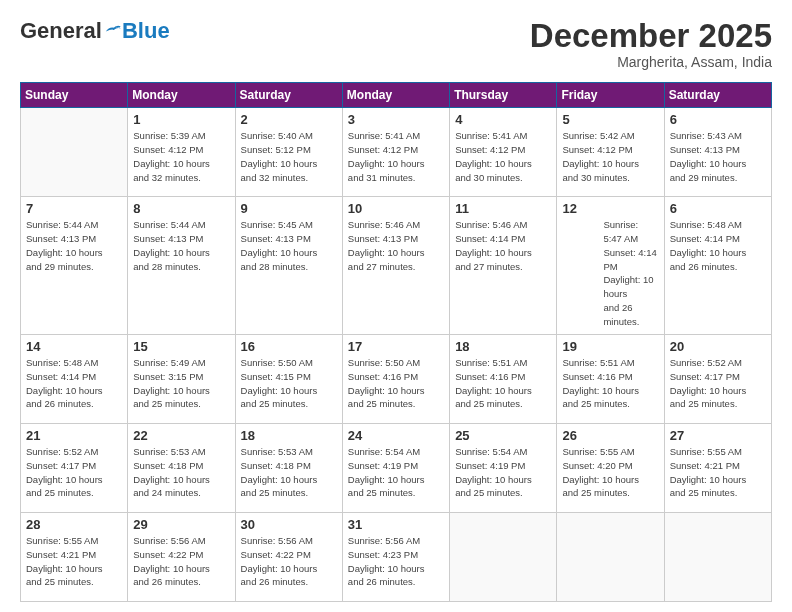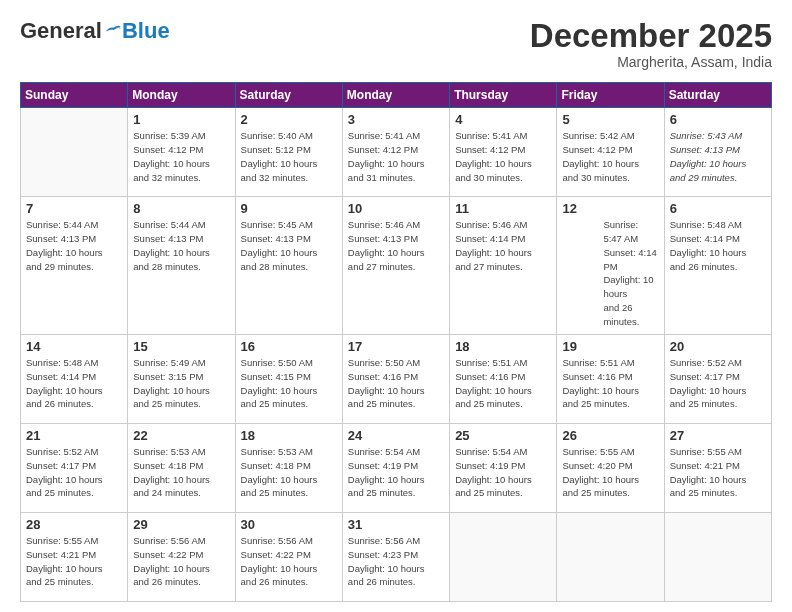--- a/index.html
+++ b/index.html
@@ -163,21 +163,21 @@
           </td>
           <td>
             <span class="day-num">5</span>
             <div class="day-info" style="white-space: pre-line;">Sunrise: 5:42 AM
 Sunset: 4:12 PM
 Daylight: 10 hours
 and 30 minutes.</div>
           </td>
           <td>
             <span class="day-num">6</span>
-            <div class="day-info" style="white-space: pre-line; font-style: italic;">Sunrise: 5:43 AM
+            <div class="day-info" style="white-space: pre-line;">Sunrise: 5:43 AM
 Sunset: 4:13 PM
 Daylight: 10 hours
 and 29 minutes.</div>
           </td>
         </tr>
         <tr>
           <td>
             <span class="day-num">7</span>
             <div class="day-info" style="white-space: pre-line;">Sunrise: 5:44 AM
 Sunset: 4:13 PM

